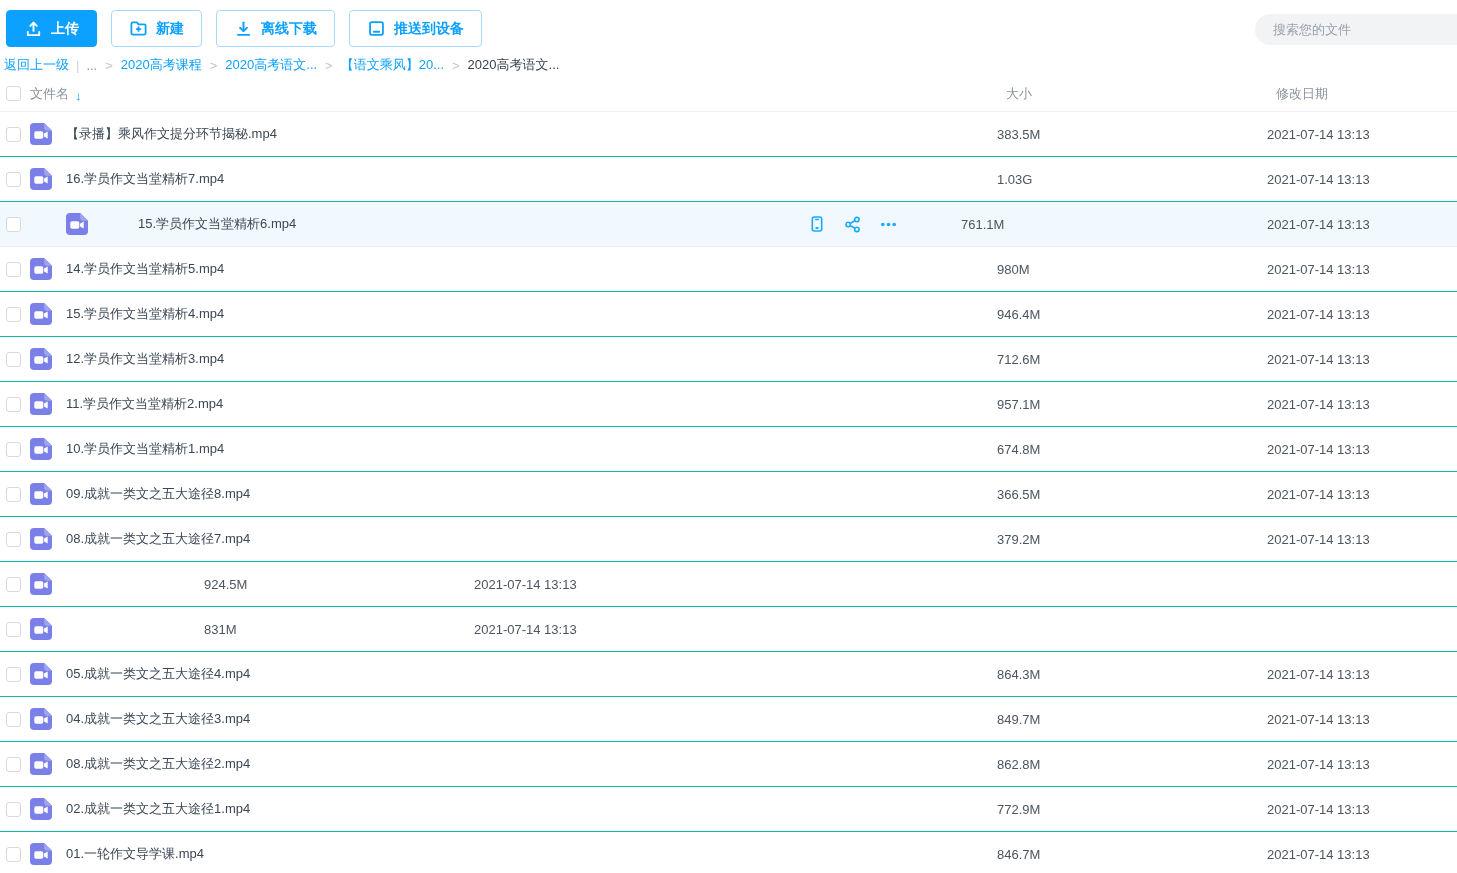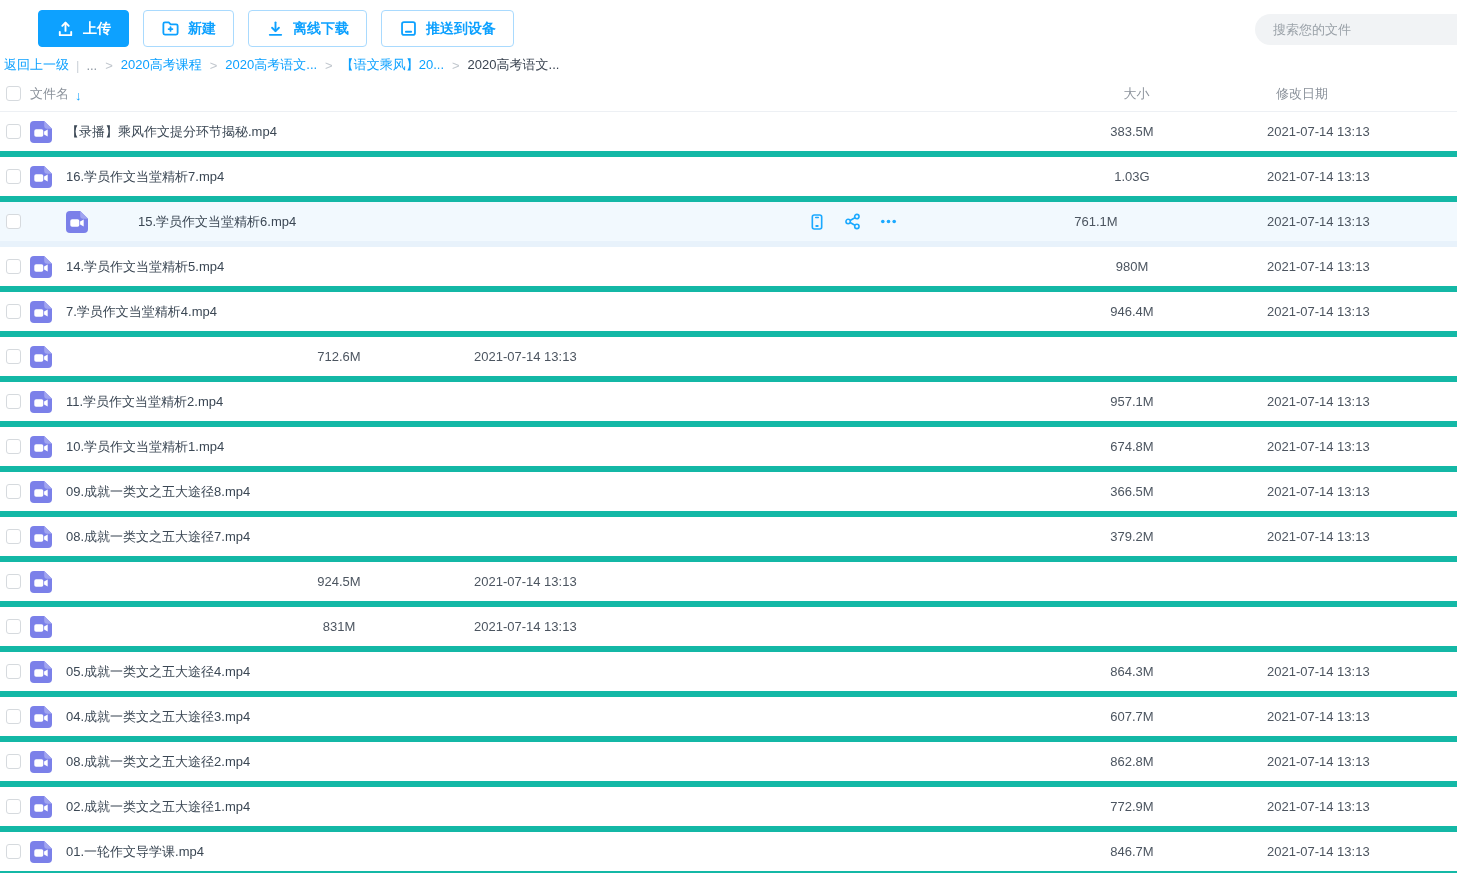--- a/index.html
+++ b/index.html
@@ -1,21 +1,21 @@
 <!DOCTYPE html>
 <html><head>
 <meta charset="utf-8">
 <style>
   * { margin:0; padding:0; box-sizing:border-box; }
   html,body { background:#fff; }
   body { font-family:"Liberation Sans", sans-serif; }
   .app { position:relative; width:1457px; height:873px; overflow:hidden; background:#fff; }
 
   
-  .toolbar { position:relative; padding:10px 0 0 6px; height:52px; display:flex; gap:14px;margin-left:32px; }
+  .toolbar { position:relative; padding:10px 0 0 6px; height:52px; display:flex; gap:14px; }
   .btn { height:37px; display:inline-flex; align-items:center; gap:8px; padding:0 17px;
          border-radius:4px; font-size:14px; font-weight:600; cursor:pointer; background:#fff;
          border:1px solid #a9dafe; color:#0da1ff; }
   .btn svg { display:block; }
   .btn.primary { background:#0da1ff; border-color:#0da1ff; color:#fff; }
   .search { position:absolute; top:14px; right:-14px; width:216px; height:31px;
             border:none; outline:none; background:#f1f3f5; border-radius:16px;
             padding:0 16px 0 18px; font-size:13px; color:#333;
             font-family:"Liberation Sans", sans-serif; }
   .search::placeholder { color:#9aa1a8; }
@@ -30,26 +30,26 @@
   .breadcrumb .current { color:#3a4350; }
 
   
   .list-header { display:flex; align-items:center; height:36px; margin-top:2px;
                  border-bottom:1px solid #edf0f4; font-size:13px; color:#8b929b; }
   .col-check { width:30px; padding-left:6px; display:flex; align-items:center; flex:none; }
   .checkbox { width:15px; height:15px; border:1px solid #d6dade; border-radius:3px;
               background:#fff; cursor:pointer; flex:none; }
   .hdr-name { flex:1; display:flex; align-items:flex-end; gap:6px; cursor:pointer; }
   .sort-arrow { color:#0da1ff; font-weight:bold; font-size:13px; }
-  .col-size { width:270px; flex:none;text-align:center; }
+  .col-size { width:270px; flex:none; }
   .col-date { width:190px; flex:none; }
   .list-header .col-size, .list-header .col-date { padding-left:9px; }
 
   
-  .row { display:flex; align-items:center; height:45px; border-bottom:6px solid #14b8a6;
+  .row { display:flex; align-items:center; height:45px; border-bottom:1px solid #14b8a6;
          font-size:13px; color:#4c5560; cursor:default; }
   .row.hovered { background:#f2f9fe; border-bottom-color:#e8f2fb;gap:36px; }
   .col-icon { width:36px; flex:none; display:flex; align-items:center; }
   .file-icon { display:block; }
   .col-name { flex:1; color:#3b4754; font-size:13px; overflow:hidden; text-overflow:ellipsis;
               white-space:nowrap; cursor:pointer; }
   .actions { width:138px; flex:none; display:flex; justify-content:flex-end; align-items:center;
              gap:17px; padding-right:27px; }
   .actions.hidden { visibility:hidden; }
   .action-icn { cursor:pointer; display:flex; align-items:center; }
@@ -308,21 +308,21 @@
       <div class="col-icon">
         <span>
           <svg class="file-icon" width="22" height="22" viewBox="0 0 22 22">
             <path d="M4 0 h10.2 L22 7.8 V18 a4 4 0 0 1 -4 4 H4 a4 4 0 0 1 -4 -4 V4 a4 4 0 0 1 4 -4 Z" fill="#7b80e9"></path>
             <path d="M14.2 0 22 7.8 h-4.8 a3 3 0 0 1 -3 -3 Z" fill="#a0a4f0"></path>
             <rect x="4.3" y="8.2" width="9" height="7.6" rx="1.8" fill="#ffffff"></rect>
             <path d="M14.1 10.5 17.7 8.6 v6.8 l-3.6 -1.9 Z" fill="#ffffff"></path>
           </svg>
         </span>
       </div>
-      <div class="col-name">7.学员作文当堂精析4.mp4</div>
+      <div class="col-name">15.学员作文当堂精析4.mp4</div>
       <div class="actions hidden">
         <span class="action-icn">
           <svg width="18" height="20" viewBox="0 0 20 20" fill="none" stroke="#1ba9ff" stroke-width="1.8" stroke-linecap="round">
             <rect x="4.8" y="2.2" width="10.4" height="15.6" rx="2.2"></rect>
             <path d="M8.6 5h2.8"></path>
               <path d="M9.3 14.4h1.4" stroke-width="2.4"></path>
           </svg>
         </span>
         <span class="action-icn">
           <svg width="19" height="19" viewBox="0 0 20 20" fill="none" stroke="#1ba9ff" stroke-width="1.7">
@@ -351,20 +351,21 @@
       <div class="col-icon">
         <span>
           <svg class="file-icon" width="22" height="22" viewBox="0 0 22 22">
             <path d="M4 0 h10.2 L22 7.8 V18 a4 4 0 0 1 -4 4 H4 a4 4 0 0 1 -4 -4 V4 a4 4 0 0 1 4 -4 Z" fill="#7b80e9"></path>
             <path d="M14.2 0 22 7.8 h-4.8 a3 3 0 0 1 -3 -3 Z" fill="#a0a4f0"></path>
             <rect x="4.3" y="8.2" width="9" height="7.6" rx="1.8" fill="#ffffff"></rect>
             <path d="M14.1 10.5 17.7 8.6 v6.8 l-3.6 -1.9 Z" fill="#ffffff"></path>
           </svg>
         </span>
       </div>
+      <div class="col-name">12.学员作文当堂精析3.mp4</div>
       <div class="actions hidden">
         <span class="action-icn">
           <svg width="18" height="20" viewBox="0 0 20 20" fill="none" stroke="#1ba9ff" stroke-width="1.8" stroke-linecap="round">
             <rect x="4.8" y="2.2" width="10.4" height="15.6" rx="2.2"></rect>
             <path d="M8.6 5h2.8"></path>
               <path d="M9.3 14.4h1.4" stroke-width="2.4"></path>
           </svg>
         </span>
         <span class="action-icn">
           <svg width="19" height="19" viewBox="0 0 20 20" fill="none" stroke="#1ba9ff" stroke-width="1.7">
@@ -717,21 +718,21 @@
           </svg>
         </span>
         <span class="action-icn">
           <svg width="19" height="19" viewBox="0 0 20 20" fill="#1ba9ff">
             <circle cx="4" cy="10" r="1.9"></circle>
               <circle cx="10" cy="10" r="1.9"></circle>
               <circle cx="16" cy="10" r="1.9"></circle>
           </svg>
         </span>
       </div>
-      <div class="col-size">607.7M</div>
+      <div class="col-size">849.7M</div>
       <div class="col-date">2021-07-14 13:13</div>
     </div>
 
     <div class="row">
       <div class="col-check">
         <span class="checkbox"></span>
       </div>
       <div class="col-icon">
         <span>
           <svg class="file-icon" width="22" height="22" viewBox="0 0 22 22">

